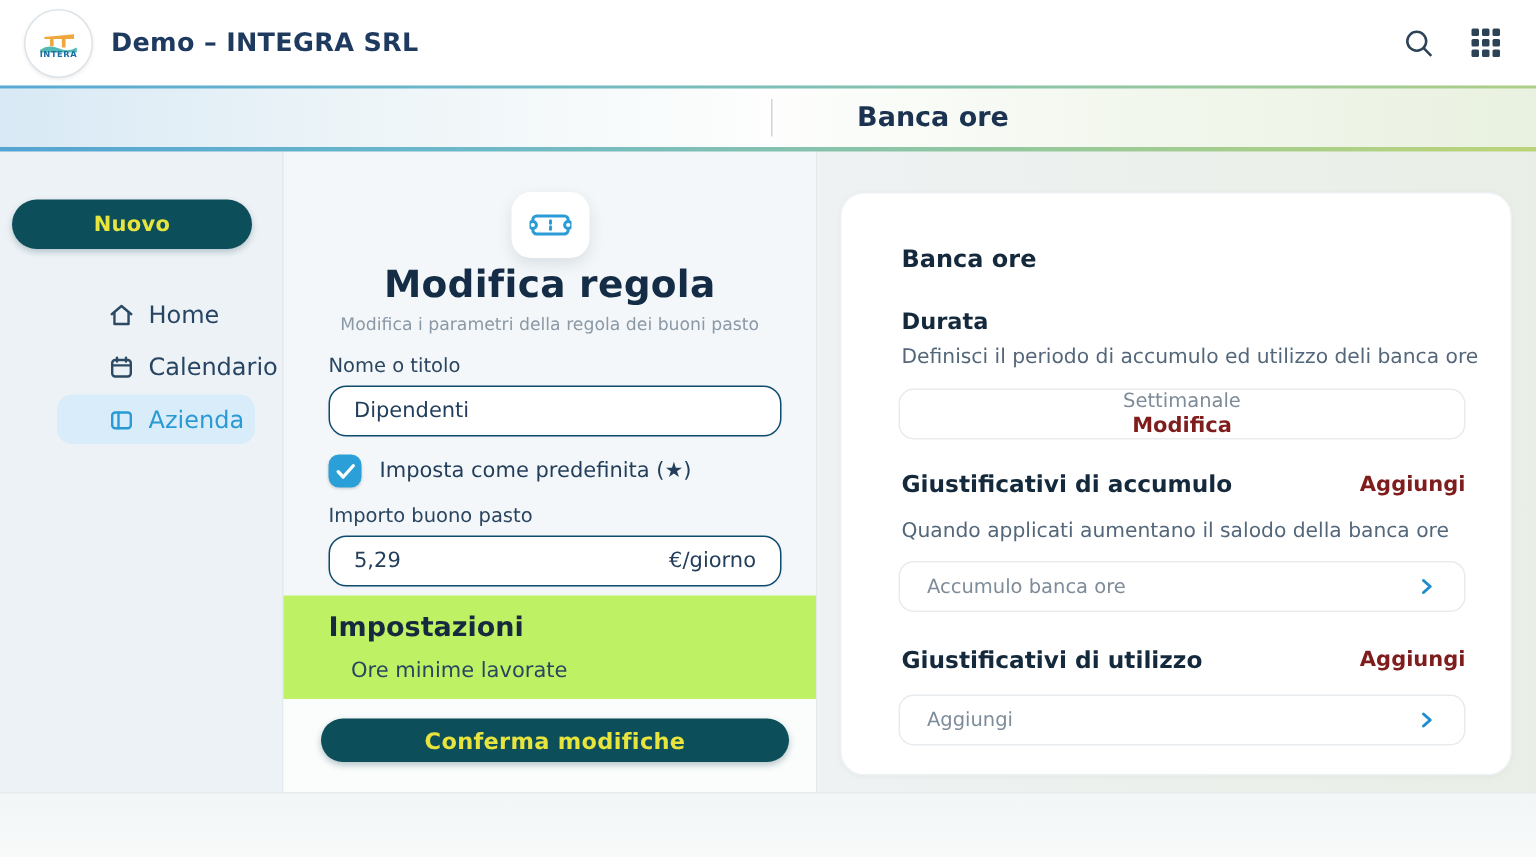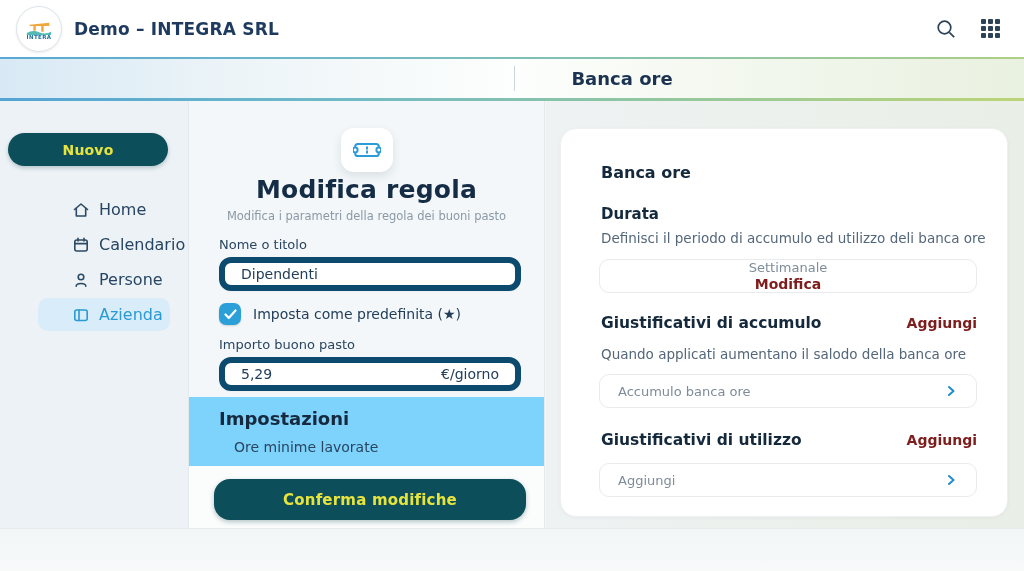--- a/index.html
+++ b/index.html
@@ -37,33 +37,33 @@
   .nav-item .nicon { width:18px; height:18px; margin-right:9px; display:flex; align-items:center; }
   .nav-item.active { background:#d8ecf9; color:#2a9ad4; }
 
   
   .ticket-card { position:absolute; top:27px; left:50%; transform:translateX(-50%); width:52px; height:44px; background:#ffffff; border-radius:13px; box-shadow:0 4px 10px rgba(30,60,80,.12); display:flex; align-items:center; justify-content:center; }
   .editor-title { position:absolute; top:74px; left:0; right:0; text-align:center; font-size:25px; font-weight:bold; color:#142c46; letter-spacing:.2px; }
   .editor-subtitle { position:absolute; top:108px; left:0; right:0; text-align:center; font-size:11.5px; color:#8b99a6; }
   .fld-label { position:absolute; left:30px; font-size:13px; color:#2a4560; }
   .lbl-name { top:136px; }
   .lbl-amount { top:236px; }
-  .field { position:absolute; left:30px; right:23px; height:34px; background:#ffffff; border:6px solid #0c4a6e; border-radius:12px; display:flex; align-items:center; padding:0 16px; box-shadow:0 1px 2px rgba(0,0,0,.03); }
+  .field { position:absolute; left:30px; right:23px; height:34px; background:#ffffff; border:1px solid #0c4a6e; border-radius:12px; display:flex; align-items:center; padding:0 16px; box-shadow:0 1px 2px rgba(0,0,0,.03); }
   .field input { border:none; outline:none; background:transparent; flex:1; font-family:inherit; font-size:14px; color:#223e5a; }
   .field .suffix { font-size:14px; color:#223e5a; }
   .fld-name { top:156px; }
   .fld-amount { top:256px; }
   .check-row { position:absolute; top:202px; left:30px; display:flex; align-items:center; cursor:pointer; }
   .checkbox { width:22px; height:22px; border-radius:7px; background:#2b9fd8; display:flex; align-items:center; justify-content:center; box-shadow:0 1px 2px rgba(0,0,0,.15); }
   .check-label { margin-left:12px; font-size:14px; color:#223e5a; }
-  .settings-block { position:absolute; top:296px; left:0; right:0; height:69px; background:#7dd3fc; }
+  .settings-block { position:absolute; top:296px; left:0; right:0; height:69px; background:#bef264; }
   .settings-heading { position:absolute; top:11px; left:30px; font-size:18px; font-weight:bold; color:#16293e; }
   .settings-item { position:absolute; top:42px; left:30px; font-size:14px; color:#2a4560;margin-left:15px; }
   .confirm-bar { position:absolute; top:365px; left:0; right:0; bottom:0; background:#fbfdfd; }
-  .confirm-btn { position:absolute; top:13px; left:25px; right:18px; height:41px; border-radius:16px; background:#0c4e5a; color:#e8e43e; font-size:15px; font-weight:bold; display:flex; align-items:center; justify-content:center; cursor:pointer; box-shadow:0 2px 5px rgba(10,60,70,.3); letter-spacing:.2px; }
+  .confirm-btn { position:absolute; top:13px; left:25px; right:18px; height:29px; border-radius:16px; background:#0c4e5a; color:#e8e43e; font-size:15px; font-weight:bold; display:flex; align-items:center; justify-content:center; cursor:pointer; box-shadow:0 2px 5px rgba(10,60,70,.3); letter-spacing:.2px; }
 
   
   .bo-card { position:absolute; top:27px; left:14px; right:16px; height:389px; background:#ffffff; border:1px solid #eef1f3; border-radius:16px; box-shadow:0 1px 4px rgba(0,0,0,.04); padding:0 38px 0 40px; }
   .bo-title { position:absolute; top:34px; left:40px; font-size:16px; font-weight:bold; color:#15293d; }
   .bo-h { font-weight:bold; color:#15293d; }
   .bo-durata { position:absolute; top:76px; left:40px; font-size:15px; }
   .bo-desc { position:absolute; left:40px; font-size:13.5px; color:#54677a; }
   .desc1 { top:101px; }
   .desc2 { top:217px; }
   .bo-row { position:absolute; left:38px; right:30px; height:34px; background:#ffffff; border:1px solid #e7ebee; border-radius:10px; display:flex; align-items:center; padding:0 18px; cursor:pointer; }
@@ -137,29 +137,20 @@
         <span class="nicon">
           <svg width="18" height="18" viewBox="0 0 18 18" fill="none" stroke="#2c4a63" stroke-width="1.6" stroke-linecap="round">
             <rect x="2.8" y="4" width="12.4" height="11" rx="2"></rect>
               <line x1="2.8" y1="7.6" x2="15.2" y2="7.6"></line>
             <line x1="6" y1="2.4" x2="6" y2="5"></line>
               <line x1="12" y1="2.4" x2="12" y2="5"></line>
           </svg>
         </span>
         <span>Calendario</span>
       </div>
-      <div class="nav-item">
-        <span class="nicon">
-          <svg width="18" height="18" viewBox="0 0 18 18" fill="none" stroke="#2c4a63" stroke-width="1.6" stroke-linecap="round">
-            <circle cx="9" cy="6" r="2.8"></circle>
-              <path d="M4.2 15.2 C4.2 11.6 13.8 11.6 13.8 15.2"></path>
-          </svg>
-        </span>
-        <span>Persone</span>
-      </div>
       <div class="nav-item active">
         <span class="nicon">
           <svg width="18" height="18" viewBox="0 0 18 18" fill="none" stroke="#2a9ad4" stroke-width="1.6" stroke-linecap="round">
             <rect x="2.8" y="4" width="12.4" height="10.5" rx="2"></rect>
               <line x1="7" y1="4" x2="7" y2="14.5"></line>
           </svg>
         </span>
         <span>Azienda</span>
       </div>
     </div>

